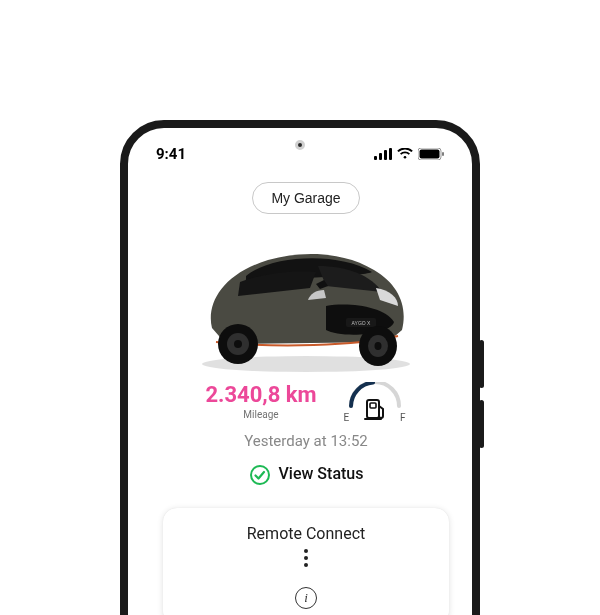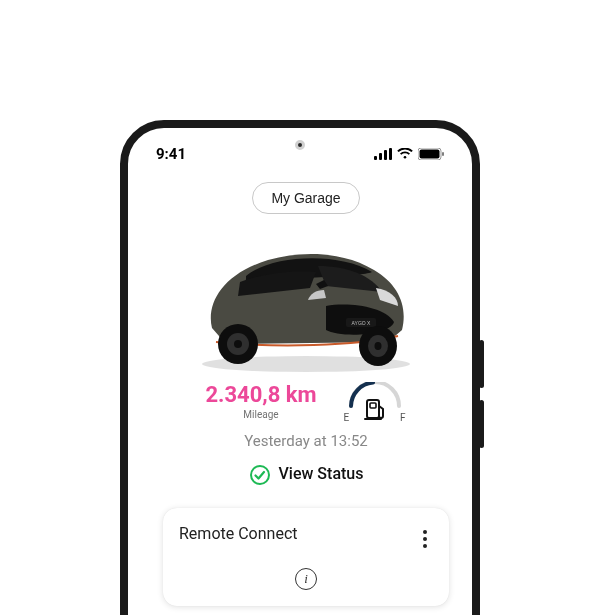--- a/index.html
+++ b/index.html
@@ -91,21 +91,21 @@
       font-size: 16px; font-weight: 500; color:#111; cursor:pointer;
     }
     .card {
       margin-top: 22px;
       background:#fff;
       border-radius: 14px;
       box-shadow: 0 1px 6px rgba(0,0,0,0.12), 0 0 1px rgba(0,0,0,0.1);
       padding: 16px 16px;
     }
     .card-header {
-      display:flex; justify-content:space-between;
+      display:flex; align-items:center; justify-content:space-between;flex-direction:column;
     }
     .card-title { font-size: 16px; font-weight: 400; color:#222; }
     .more-dots { display:flex; flex-direction:column; gap:3px; padding:6px; cursor:pointer;}
     .more-dots span { width:4px; height:4px; background:#222; border-radius:50%; }
     .info-row { display:flex; justify-content:center; margin-top: 14px; }
     .info-icon {
       width:22px; height:22px; border:1.5px solid #333; border-radius:50%;
       display:flex; align-items:center; justify-content:center;
       font-size:13px; color:#333; font-style: italic; font-family: Georgia, serif;
     }

